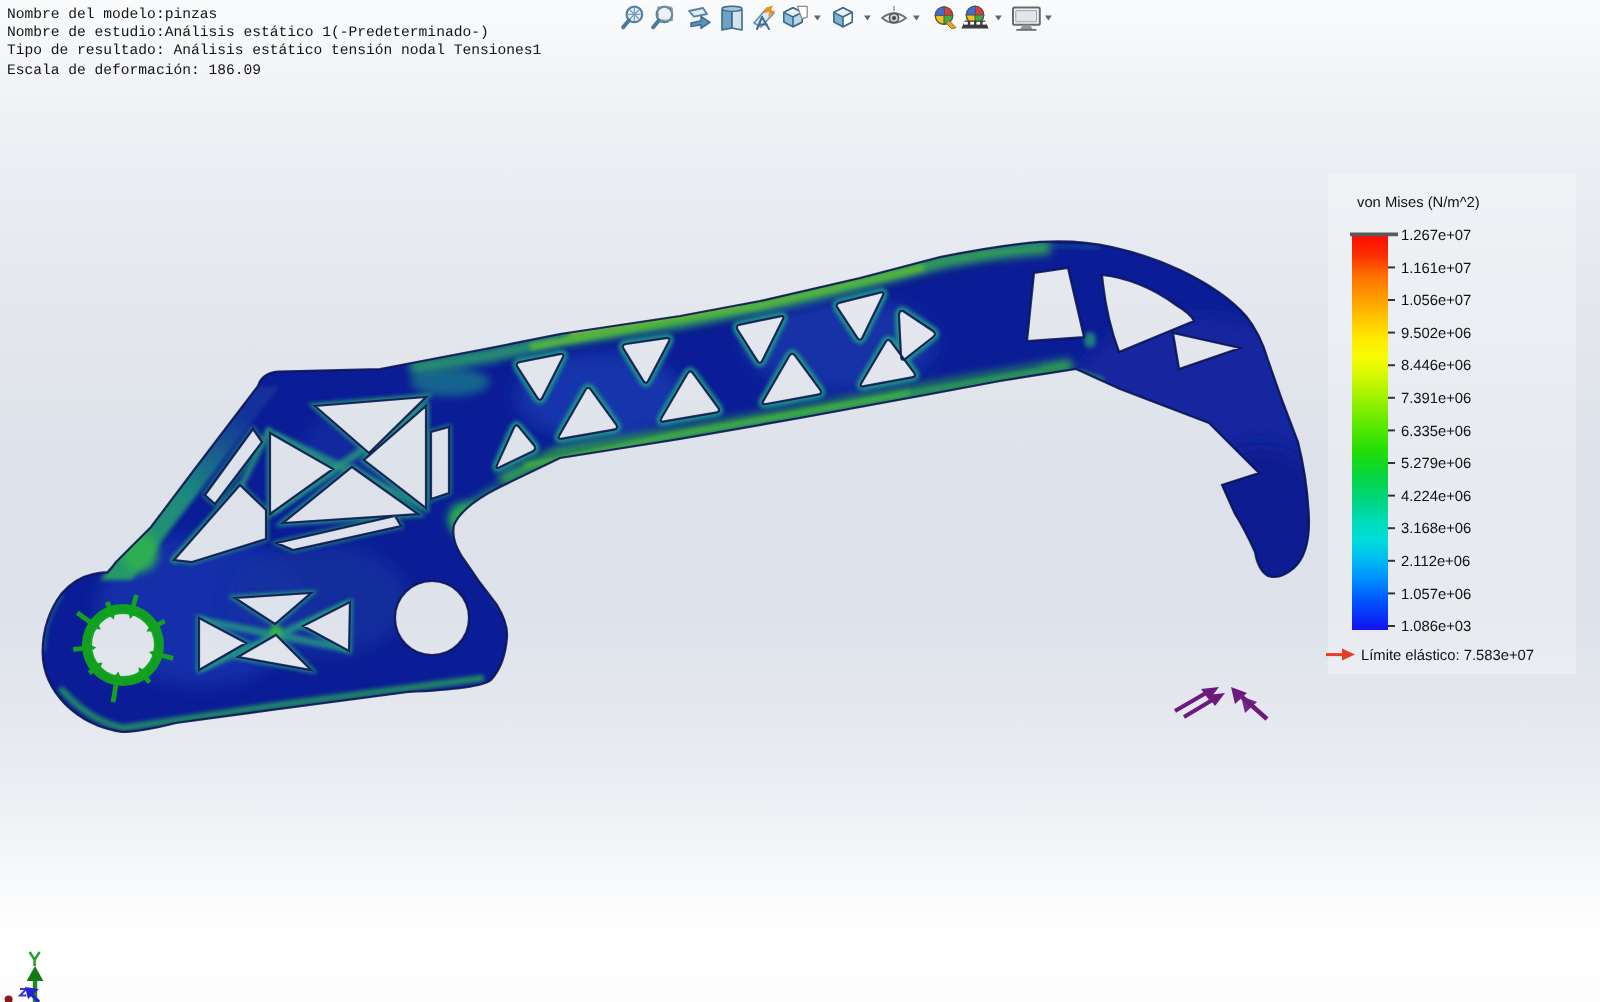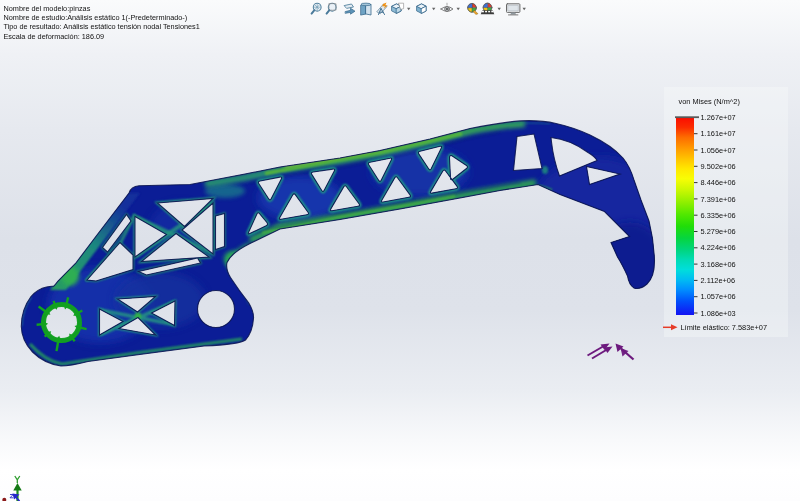--- a/index.html
+++ b/index.html
@@ -1,21 +1,21 @@
 <!DOCTYPE html>
 <html><head><meta charset="utf-8">
 <style>
 html,body{margin:0;padding:0;width:800px;height:501px;overflow:hidden;
 font-family:"Liberation Sans",sans-serif;}
 #stage{position:relative;width:800px;height:501px;
 background:linear-gradient(180deg,#fafbfc 0px,#eff1f5 55px,#e6e9ef 130px,
 #dde1e9 240px,#dee2ea 310px,#eaedf2 390px,#f8f9fb 440px,#ffffff 470px,#fdfdfe 501px);}
 svg{position:absolute;left:0;top:0;}
 .tl{position:absolute;left:3.5px;top:4px;font-size:7.3px;line-height:9.2px;
-color:#121212;white-space:pre;}
+color:#121212;white-space:pre;font-family:Liberation Mono, monospace;}
 </style></head><body>
 <div id="stage">
 <svg width="800" height="501" viewBox="0 0 800 501">
 <defs>
 <clipPath id="pc">
           <path clip-rule="evenodd" d="M 129,193 Q 131,186.5 139,185.8 L 190,184.5 L 245,174 L 280,167 L 340,158 L 380,150.5 L 430,139 L 470,128.5 Q 500,122.5 520,120.9 Q 540,119.8 556,123.5 Q 574,127.5 590,135 Q 612,145.5 623,158 Q 630,166.5 634,180 L 641,200 L 649,221 Q 654,241 654.5,261 Q 654.5,277 647,284 Q 640,290 634,288 Q 629,285 627.5,276 Q 622,264 617.5,257 L 611,242.5 L 629.5,236.5 L 604.5,211.5 L 560,194.5 L 538,184.5 L 500,190.5 L 460,198 L 400,209 L 340,219.5 L 280,229 L 250,243.5 Q 231,253 227,262.5 Q 225.5,269.5 230.5,277.5 Q 239,290.5 248.5,302.5 Q 254,311.5 253.5,318.5 Q 252.5,332.5 245.5,340 Q 240,344.5 204,346 L 136,355 L 88,361.5 Q 70,366 61,366 Q 44,363.5 32.5,352 Q 21.5,340.5 21.3,326.5 Q 21.2,309.5 31,296.5 Q 37.5,289 46.5,287 Q 51,286 53.5,286.3 Q 55.5,284.5 58,281 L 75.5,263.5 L 97,235 Z M 61.5,322.5 m -17,0 a 17,17 0 1 0 34,0 a 17,17 0 1 0 -34,0 Z M 216,309 m -18.5,0 a 18.5,18.5 0 1 0 37,0 a 18.5,18.5 0 1 0 -37,0 Z M 99.5,309 L 123,321.5 L 99.5,335 Z M 117.5,299 L 155.5,296.5 L 137.5,312 Z M 119,328.5 L 155.5,335 L 138,317.5 Z M 175,301 L 174.5,325.5 L 151.5,313 Z M 157.5,203 L 213,198.5 L 184.5,226.5 Z M 135,216.5 L 135,257 L 166.5,234.5 Z M 213,203 L 213,254 L 182,230 Z M 141.5,261.5 L 209,257 L 176,233.5 Z M 102.5,247.5 L 126.5,214.5 L 131,221 L 107.5,252 Z M 87,280 L 120,242.5 L 133,255 L 133,269.5 L 96,281 Z M 138.5,271.5 L 197.5,258 L 200.5,263 L 146.5,275 Z M 215.5,216 L 224.5,213.5 L 224.5,246.5 L 215.5,249.5 Z M 517,136.5 L 534,134 L 542,168.5 L 513.5,170.5 Z M 551,137.5 Q 570,139.5 588,152.5 Q 595.5,157 597,160.5 L 559.5,176 Q 553.5,159.5 551.5,142 Z M 586.5,166.5 L 620,174 L 589.5,184.5 Z M 260.1,181.0 L 279.9,177.1 Q 282.5,176.6 281.3,178.9 L 271.2,198.7 Q 270.0,201.0 268.6,198.8 L 258.9,183.7 Q 257.5,181.5 260.1,181.0 Z M 313.1,172.0 L 332.9,169.1 Q 335.5,168.7 334.3,171.0 L 324.2,190.2 Q 323.0,192.6 321.6,190.3 L 311.9,174.6 Q 310.5,172.4 313.1,172.0 Z M 370.0,162.3 L 390.0,158.2 Q 392.5,157.6 391.3,159.9 L 381.2,180.2 Q 380.0,182.5 378.6,180.3 L 368.9,165.0 Q 367.5,162.8 370.0,162.3 Z M 420.0,151.3 L 440.0,146.3 Q 442.5,145.7 441.3,148.0 L 431.2,168.7 Q 430.0,171.0 428.6,168.8 L 418.9,154.1 Q 417.5,151.9 420.0,151.3 Z M 451.5,155.5 L 466.5,165.5 Q 468.5,167 466.5,168.5 L 452.5,179.5 Q 450.5,180.5 450.5,178 L 449.5,158 Q 449.5,155 451.5,155.5 Z M 248.6,232.3 L 256.9,214.0 Q 258.0,211.6 259.6,213.7 L 266.9,222.5 Q 268.5,224.6 266.2,225.7 L 249.8,233.6 Q 247.5,234.7 248.6,232.3 Z M 279.8,217.5 L 292.7,195.0 Q 294.0,192.8 295.5,194.9 L 308.0,212.2 Q 309.5,214.3 306.9,214.8 L 281.1,219.3 Q 278.5,219.7 279.8,217.5 Z M 330.8,208.9 L 343.7,186.9 Q 345.0,184.6 346.5,186.7 L 359.0,203.8 Q 360.5,205.9 357.9,206.3 L 332.1,210.7 Q 329.5,211.2 330.8,208.9 Z M 381.8,200.2 L 394.7,177.9 Q 396.0,175.7 397.5,177.8 L 410.0,194.8 Q 411.5,196.9 408.9,197.3 L 383.1,202.0 Q 380.5,202.4 381.8,200.2 Z M 430.8,191.4 L 442.7,171.2 Q 444.0,168.9 445.6,171.0 L 456.9,186.2 Q 458.5,188.3 455.9,188.7 L 432.1,193.1 Q 429.5,193.6 430.8,191.4 Z "></path>
         </clipPath>
 <filter id="b1" x="-30%" y="-30%" width="160%" height="160%">
           <feGaussianBlur stdDeviation="1.1"></feGaussianBlur>
         </filter>

